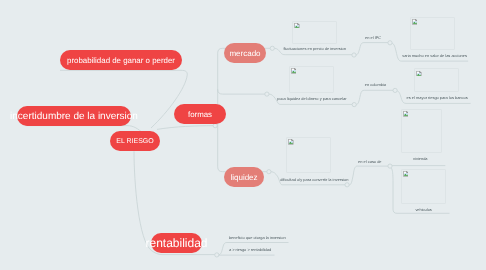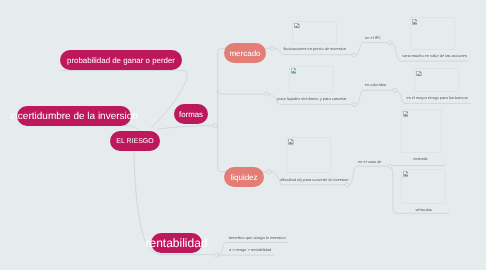--- a/index.html
+++ b/index.html
@@ -3,21 +3,21 @@
 <meta charset="utf-8">
 <title>EL RIESGO - mapa mental</title>
 <style>
   html,body{margin:0;padding:0;}
   body{width:486px;height:270px;overflow:hidden;background:#e6ecee;
        font-family:"Liberation Sans",sans-serif;-webkit-font-smoothing:antialiased;text-rendering:geometricPrecision;}
   #stage{position:relative;width:486px;height:270px;}
   svg#links{position:absolute;left:0;top:0;width:486px;height:270px;}
   .bubble{position:absolute;box-sizing:border-box;display:flex;align-items:center;
           justify-content:center;border-radius:999px;color:#ffffff;white-space:nowrap;}
-  .blue{background:#be185d;}
+  .blue{background:#ef4444;}
   .red{background:#e37e77;margin-top:16px;}
   .leaf{position:absolute;white-space:nowrap;color:#48565b;font-size:3.95px;line-height:1;transform:translateZ(0);}
   .imgbox{position:absolute;box-sizing:border-box;border:1px solid #dde4e6;border-radius:1px;}
   .bi{position:absolute;left:1.2px;top:1.2px;width:5.6px;height:5.6px;display:block;}
   .bi svg{display:block;width:100%;height:100%;}
 </style>
 </head>
 <body>
 
 <div id="stage">
@@ -69,21 +69,21 @@
   <div class="bubble blue" style="left:110px;top:131px;width:50px;height:20px;font-size:7px;">
     <span>EL RIESGO</span>
   </div>
 
   <div class="bubble blue" style="left:60px;top:50px;width:122px;height:20px;font-size:7.9px;">
     <span>probabilidad de ganar o perder</span>
   </div>
   <div class="bubble blue" style="left:17px;top:106px;width:114px;height:20px;font-size:10px;">
     <span>incertidumbre de la inversion</span>
   </div>
-  <div class="bubble blue" style="left:174px;top:104px;width:34px;height:20px;font-size:7.9px;">
+  <div class="bubble blue" style="left:174px;top:104px;width:52px;height:20px;font-size:7.9px;">
     <span>formas</span>
   </div>
   <div class="bubble blue" style="left:151px;top:233px;width:51px;height:20px;font-size:12px;">
     <span>rentabilidad</span>
   </div>
 
   <div class="bubble red" style="left:224px;top:27px;width:42px;height:20px;font-size:8px;">
     <span>mercado</span>
   </div>
   <div class="bubble red" style="left:224px;top:151px;width:40px;height:20px;font-size:8px;">

